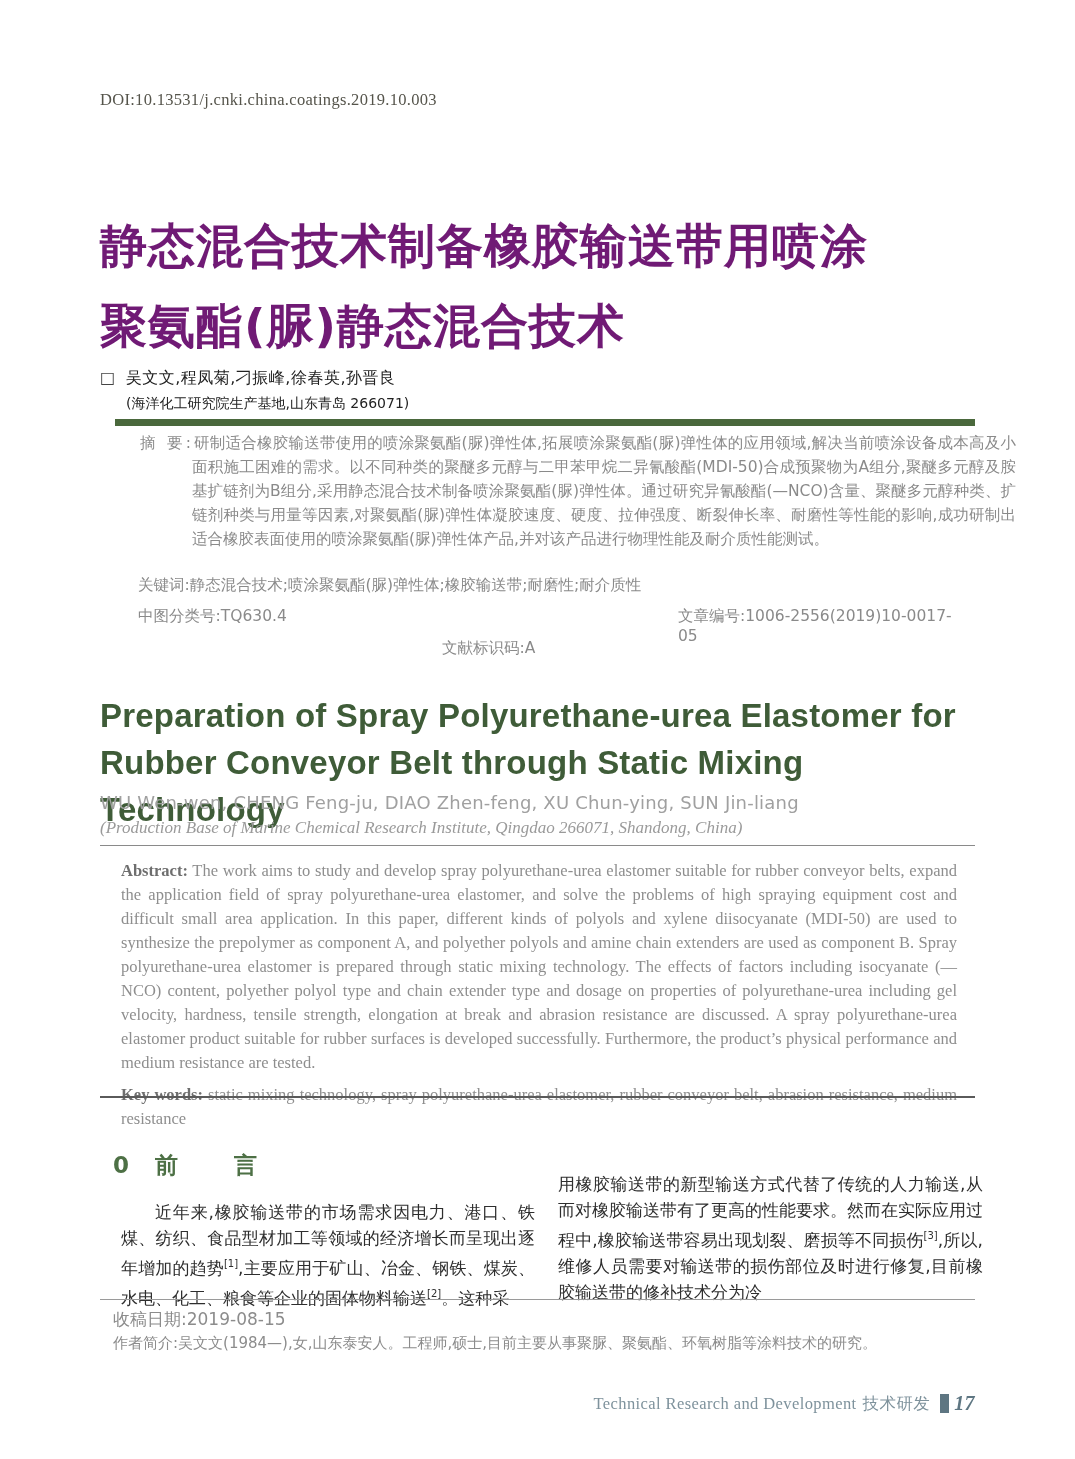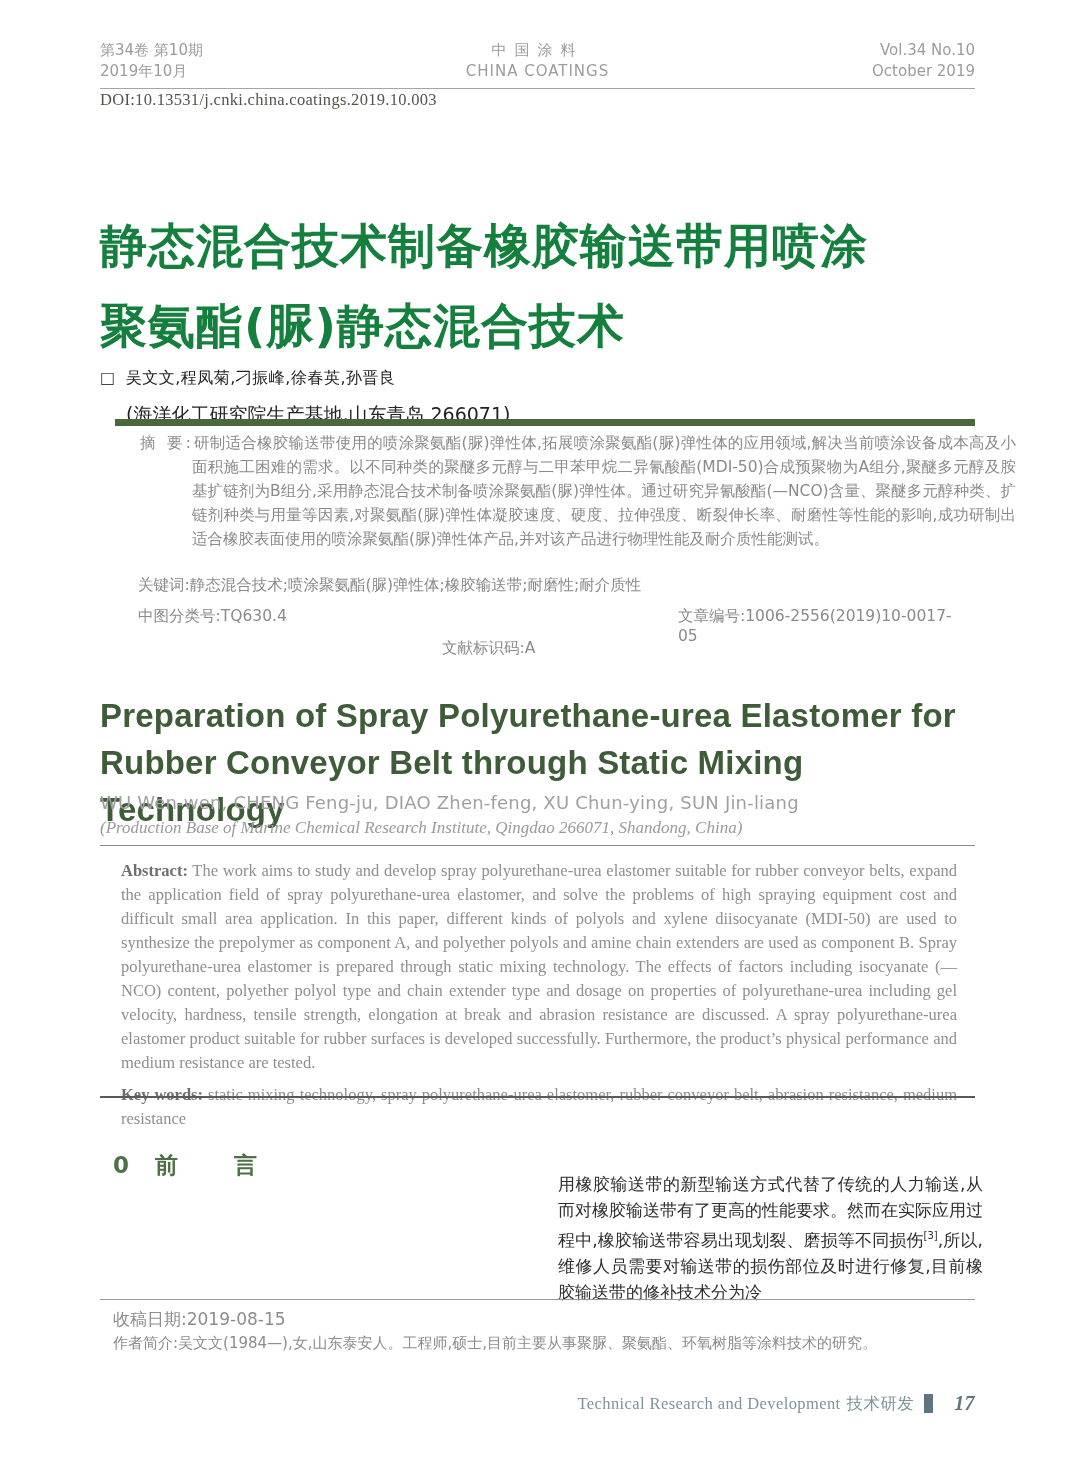--- a/index.html
+++ b/index.html
@@ -22,31 +22,31 @@
   .jh-center{text-align:center;}
   .jh-right{text-align:right;}
   .doi-line{
     position:absolute;top:90px;left:100px;
     font-family:"Liberation Serif",serif;
     font-size:16.5px;color:#55544b;letter-spacing:.3px;
   }
   
   .title-cn{
     position:absolute;top:206px;left:100px;width:880px;
-    color:#15803d;font-weight:700;font-size:47px;line-height:80px;
+    color:#701a75;font-weight:700;font-size:47px;line-height:80px;
     letter-spacing:1px;
   }
   .authors-cn{
     position:absolute;top:368px;left:100px;
     font-size:16px;color:#222222;letter-spacing:.5px;
   }
   .author-marker{display:inline-block;margin-right:10px;color:#444;}
   .affil-cn{
     position:absolute;top:395px;left:126px;
-    font-size:19px;color:#222222;margin-top:7px;
+    font-size:14px;color:#222222;
   }
   .green-bar{
     position:absolute;top:419px;left:115px;width:860px;height:7px;
     background:#4a683c;
   }
   
   .abstract-cn{
     position:absolute;top:431px;left:140px;width:824px;
     font-size:15.5px;line-height:24px;color:#8a8a8a;
     text-align:justify;
@@ -120,42 +120,28 @@
     position:absolute;top:1392px;right:100px;
     font-family:"Liberation Serif",serif;
     font-size:16.5px;color:#7e929c;letter-spacing:.4px;
     display:flex;align-items:center;
   }
   .footer-bar{
     display:inline-block;width:9px;height:19px;background:#5e7682;
     margin:0 5px 0 10px;
   }
   .page-num{
-    font-size:20px;font-weight:700;font-style:italic;color:#5e7682;margin-left:16px;
+    font-size:20px;font-weight:700;font-style:italic;color:#5e7682;
   }
 </style>
 </head>
 <body>
 
 <div class="page">
 
-  <div class="journal-header">
-    <div class="jh-left">
-      <div>第34卷 第10期</div>
-      <div>2019年10月</div>
-    </div>
-    <div class="jh-center">
-      <div style="letter-spacing:8px;">中国涂料</div>
-      <div style="letter-spacing:1px;">CHINA COATINGS</div>
-    </div>
-    <div class="jh-right">
-      <div>Vol.34 No.10</div>
-      <div>October 2019</div>
-    </div>
-  </div>
   <div class="doi-line">DOI:10.13531/j.cnki.china.coatings.2019.10.003</div>
 
   <div class="title-cn">
     <div>静态混合技术制备橡胶输送带用喷涂</div>
     <div>聚氨酯(脲)静态混合技术</div>
   </div>
 
   <div class="authors-cn">
     <span class="author-marker">□</span><span>吴文文,程凤菊,刁振峰,徐春英,孙晋良</span>
   </div>
@@ -190,20 +176,21 @@
     <p><span class="lbl">Abstract:</span><span> The work aims to study and develop spray polyurethane-urea elastomer suitable for rubber conveyor belts, expand the application field of spray polyurethane-urea elastomer, and solve the problems of high spraying equipment cost and difficult small area application. In this paper, different kinds of polyols and xylene diisocyanate (MDI-50) are used to synthesize the prepolymer as component A, and polyether polyols and amine chain extenders are used as component B. Spray polyurethane-urea elastomer is prepared through static mixing technology. The effects of factors including isocyanate (—NCO) content, polyether polyol type and chain extender type and dosage on properties of polyurethane-urea including gel velocity, hardness, tensile strength, elongation at break and abrasion resistance are discussed. A spray polyurethane-urea elastomer product suitable for rubber surfaces is developed successfully. Furthermore, the product’s physical performance and medium resistance are tested.</span></p>
     <p><span class="kwlbl">Key words:</span><span> static mixing technology, spray polyurethane-urea elastomer, rubber conveyor belt, abrasion resistance, medium resistance</span></p>
   </div>
 
   <div class="rule-bottom"></div>
 
   <div class="section-heading">
     <span class="num">0</span><span class="ttl">前 言</span>
   </div>
 
+  <p class="body-col col-left"><span>近年来,橡胶输送带的市场需求因电力、港口、铁煤、纺织、食品型材加工等领域的经济增长而呈现出逐年增加的趋势</span><sup>[1]</sup><span>,主要应用于矿山、冶金、钢铁、煤炭、水电、化工、粮食等企业的固体物料输送</span><sup>[2]</sup><span>。这种采</span></p>
 
   <p class="body-col col-right"><span>用橡胶输送带的新型输送方式代替了传统的人力输送,从而对橡胶输送带有了更高的性能要求。然而在实际应用过程中,橡胶输送带容易出现划裂、磨损等不同损伤</span><sup>[3]</sup><span>,所以,维修人员需要对输送带的损伤部位及时进行修复,目前橡胶输送带的修补技术分为冷</span></p>
 
   <div class="footnote-rule"></div>
   <div class="received">
     <span>收稿日期:</span><span>2019-08-15</span>
   </div>
   <div class="bio">
     <span>作者简介:</span><span>吴文文(1984—),女,山东泰安人。工程师,硕士,目前主要从事聚脲、聚氨酯、环氧树脂等涂料技术的研究。</span>
   </div>

